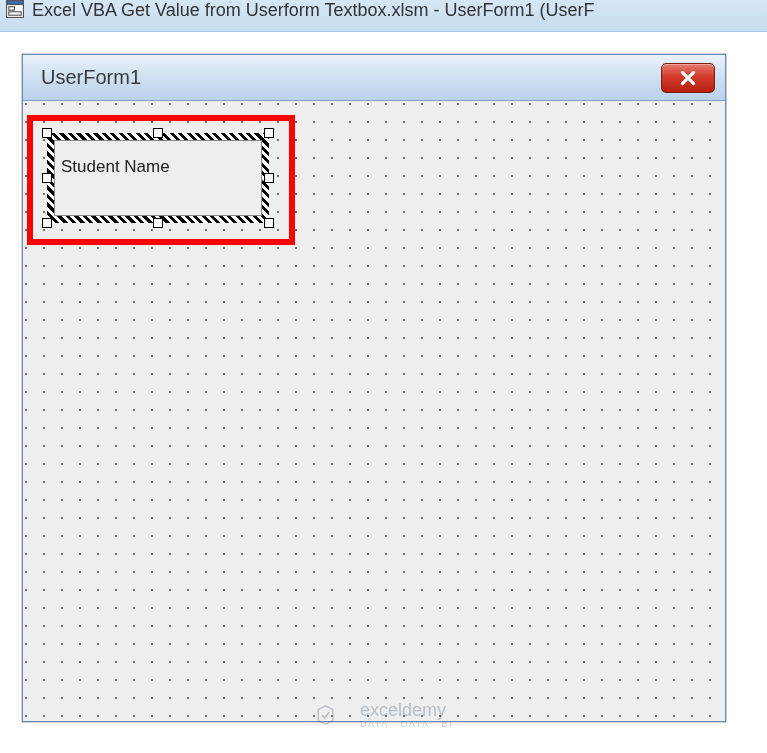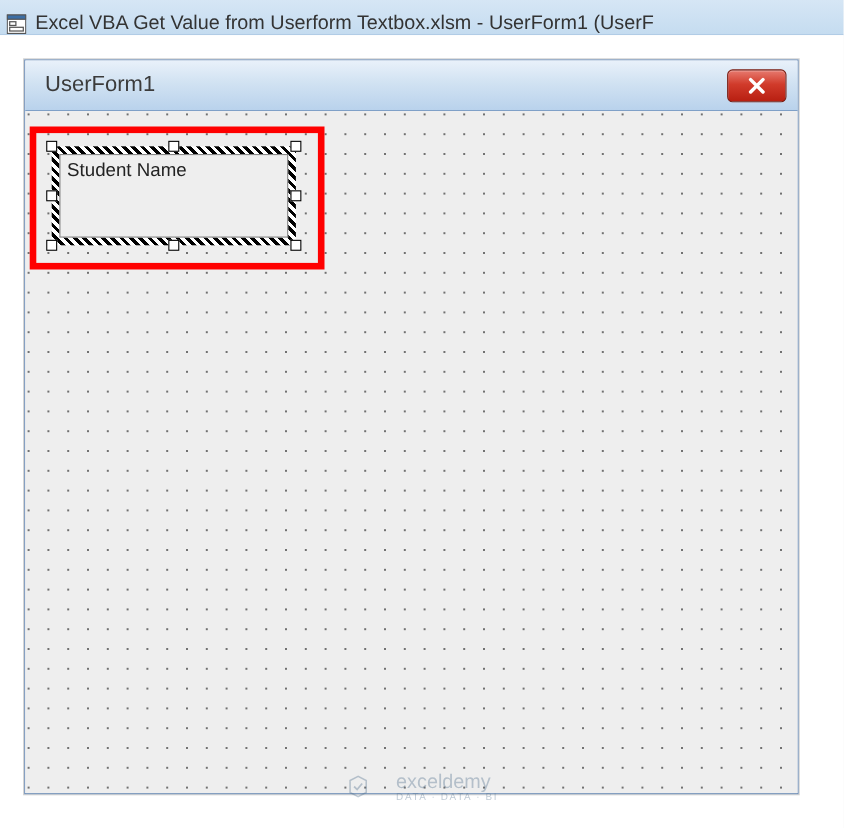--- a/index.html
+++ b/index.html
@@ -8,21 +8,21 @@
       background: #fff;
       width: 767px;
       height: 753px;
       overflow: hidden;
     }
     .main-titlebar {
       height: 32px;
       background: linear-gradient(#d6e6f5, #c5dcf0);
       border-bottom: 1px solid #a9c7e4;
       display: flex;
-      align-items: flex-end;
+      align-items: flex-start;
       padding: 0 6px;
       font-size: 18px;
       color: #333;
       white-space: nowrap;
       overflow: hidden;
     }
     .app-icon {
       width: 18px;
       height: 18px;
       margin-right: 8px;
@@ -99,21 +99,21 @@
       position: absolute;
       inset: 0;
       background: repeating-linear-gradient(45deg, #000 0 3px, #fff 3px 6px);
       padding: 7px;
     }
     .hatch-inner {
       width: 100%;
       height: 100%;
       background: #eeeeee;
       border: 1px solid #888;
-      padding: 4px 6px;
+      padding: 16px 6px;
       font-size: 17px;
       color: #222;
     }
     .handle {
       position: absolute;
       width: 10px;
       height: 10px;
       background: #fff;
       border: 1px solid #000;
       z-index: 4;

